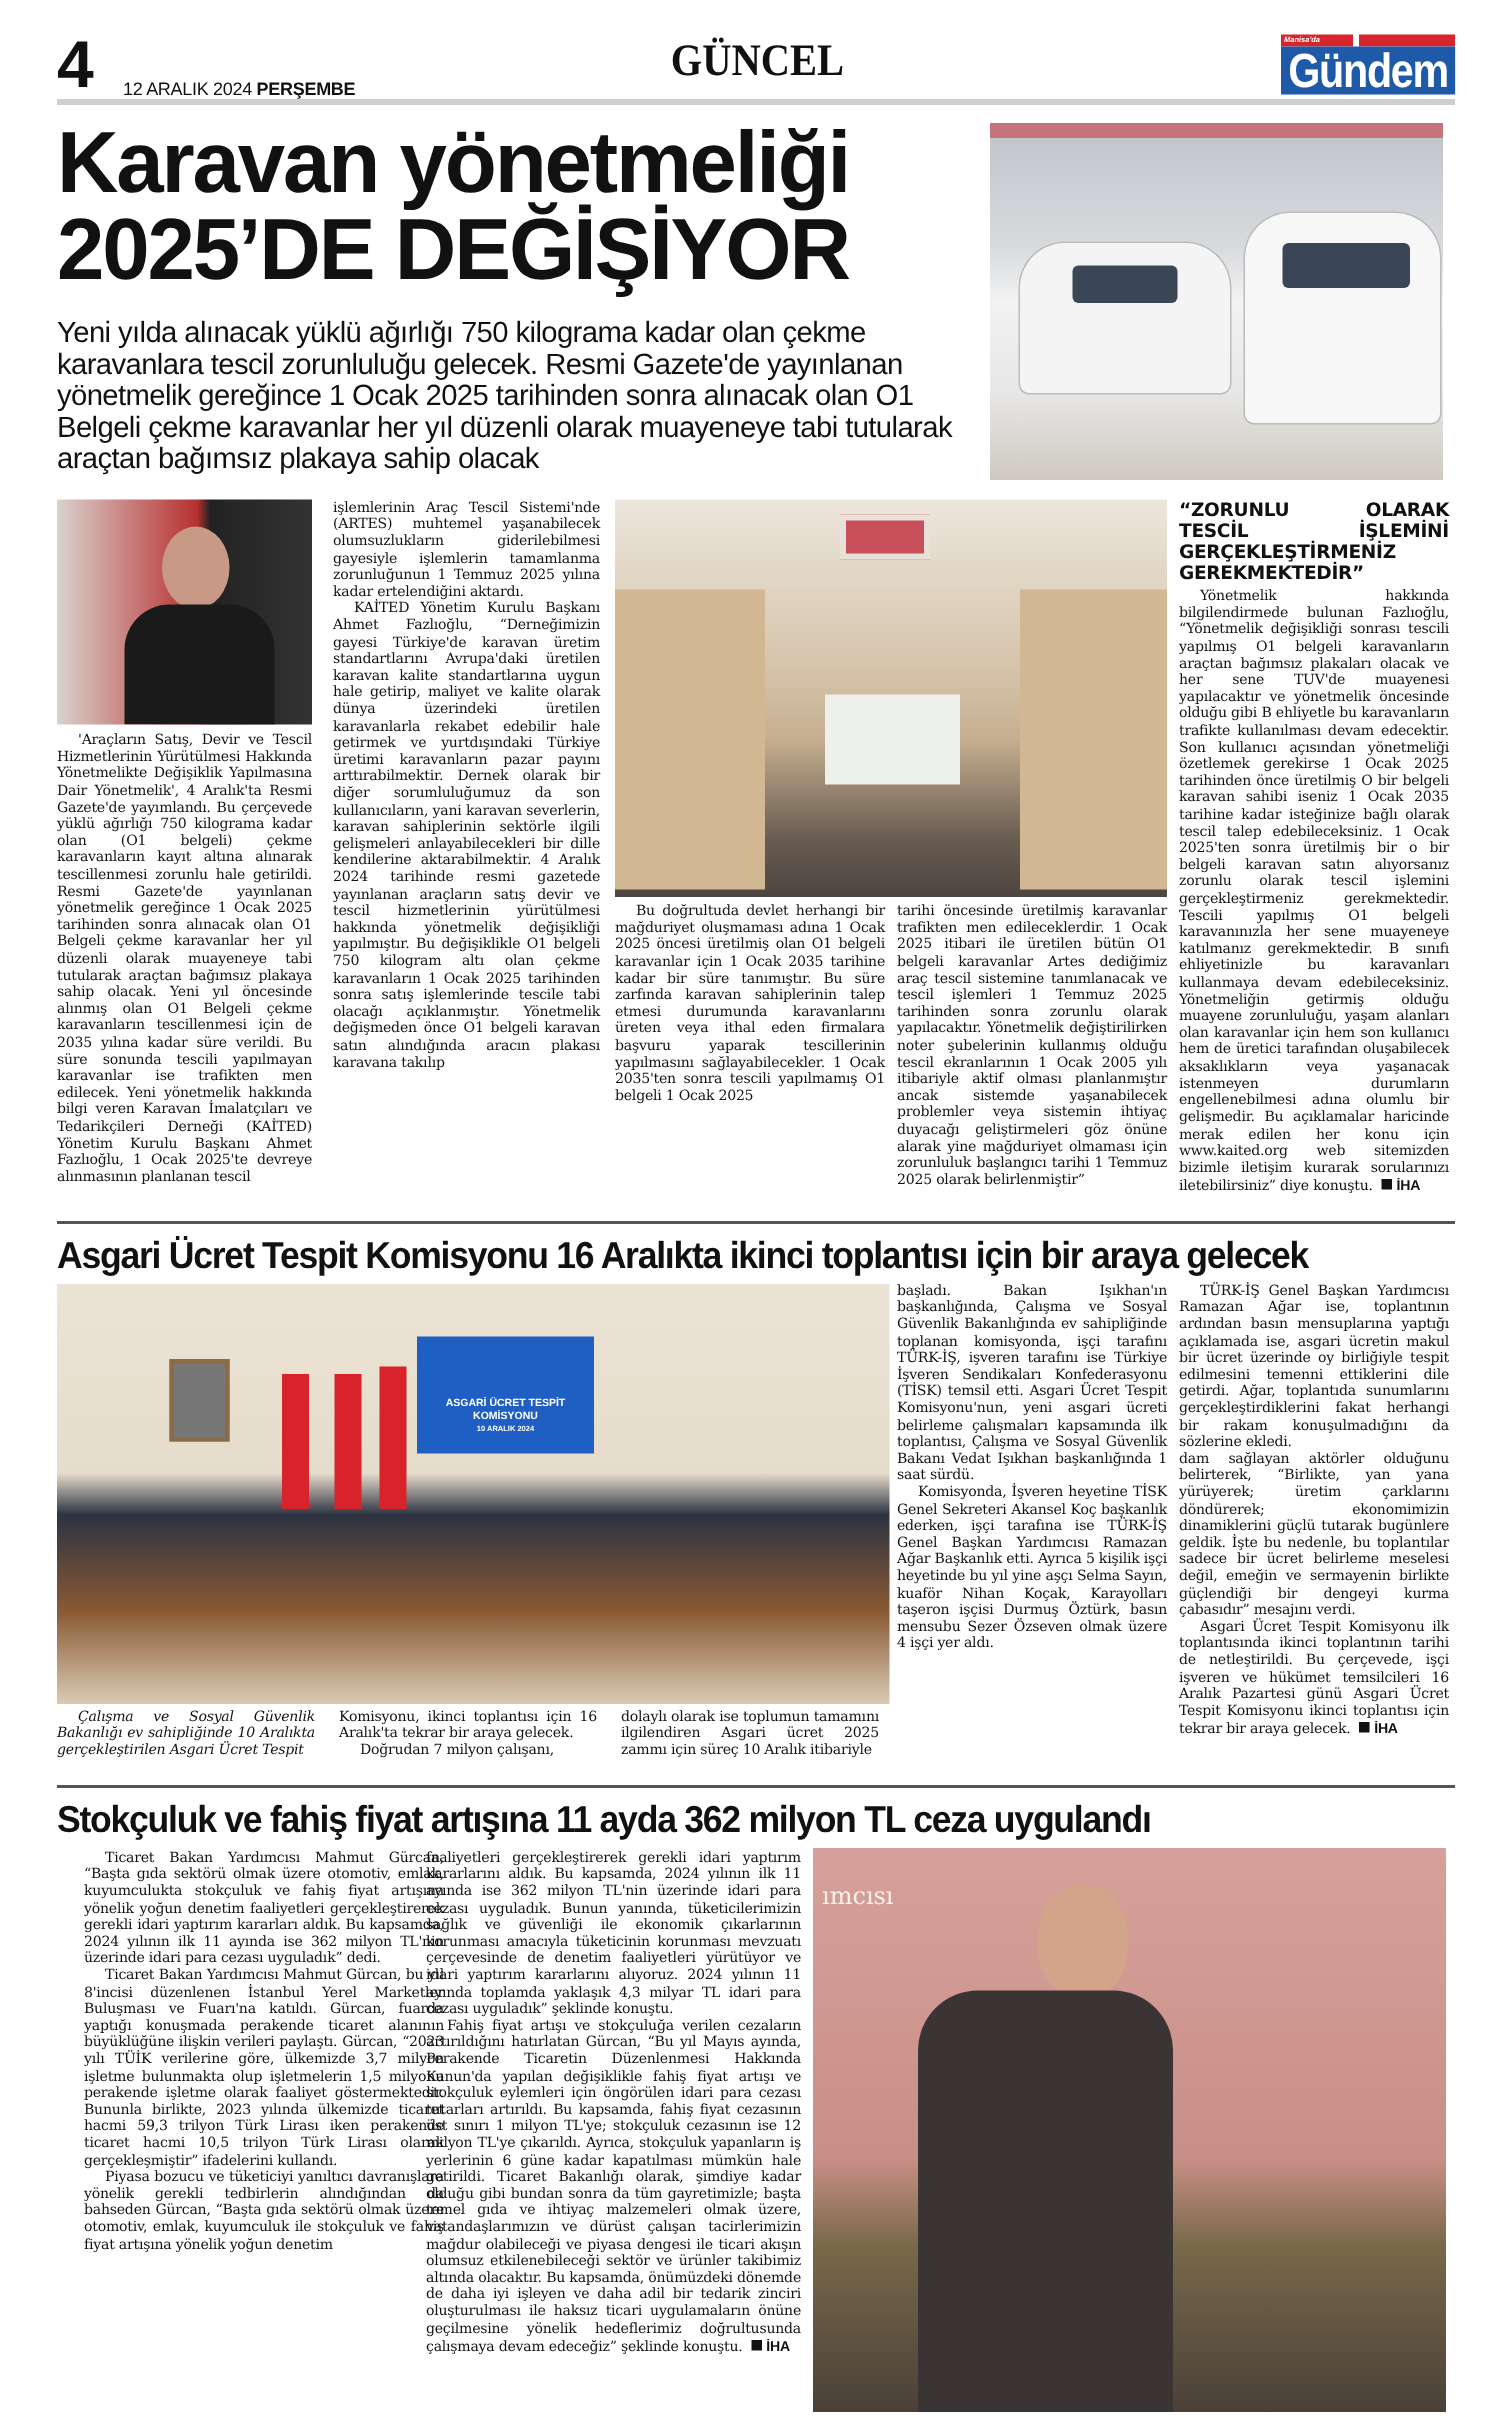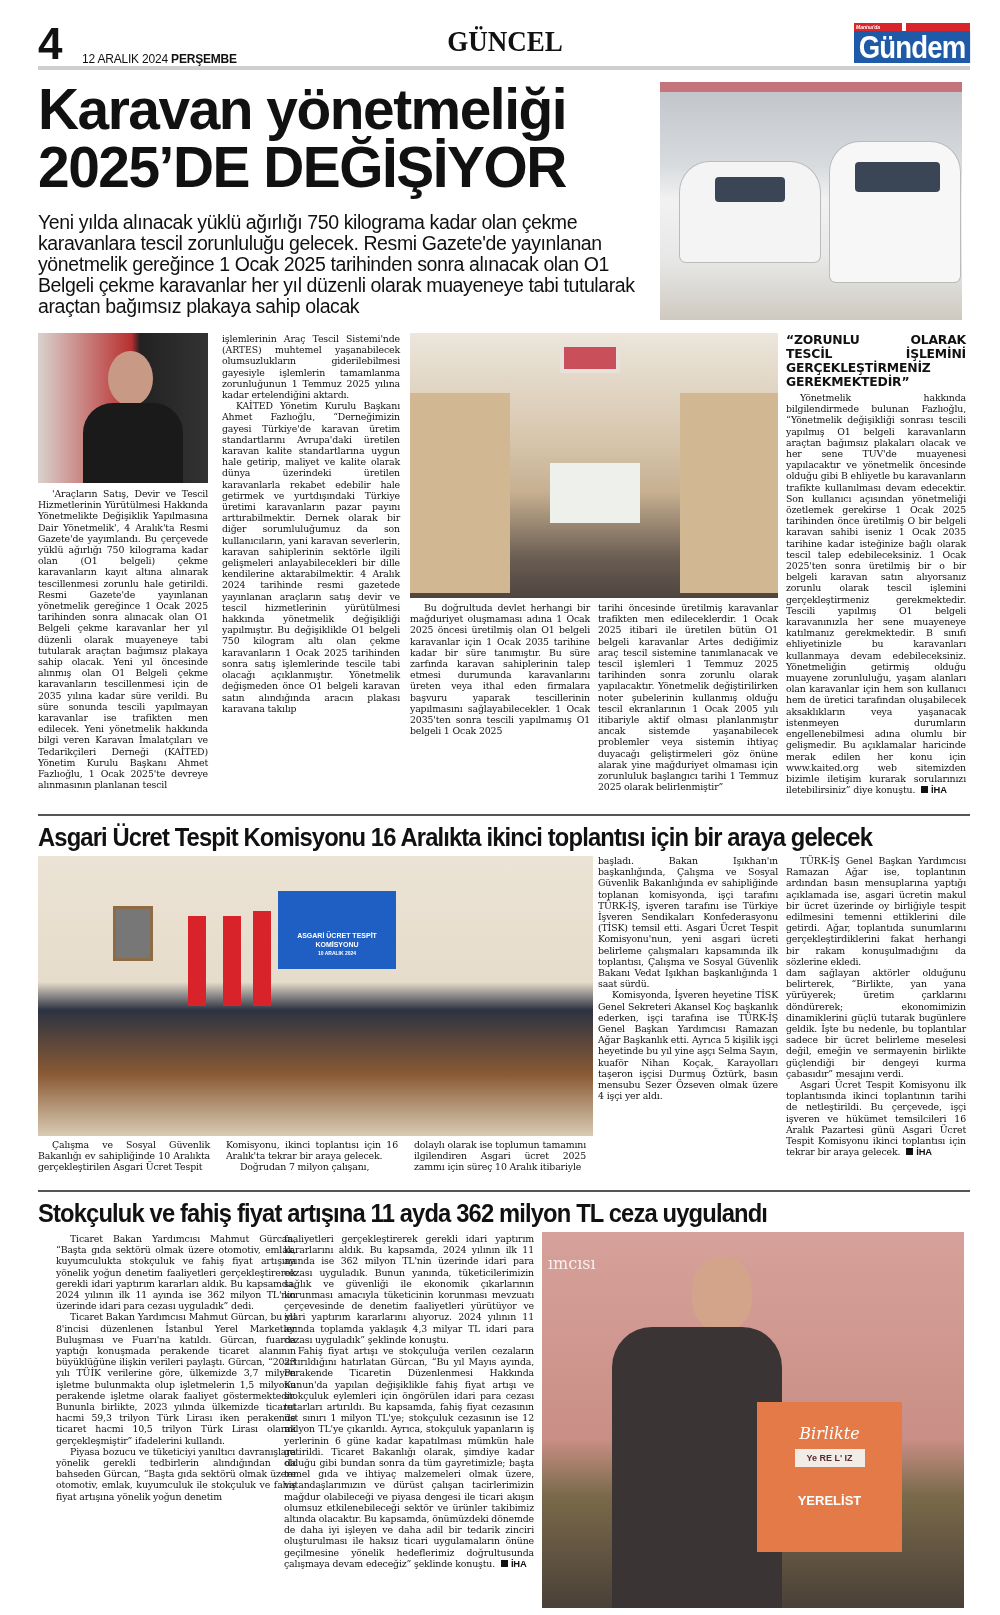--- a/index.html
+++ b/index.html
@@ -111,21 +111,21 @@
   <div class="screen">
     <div>ASGARİ ÜCRET TESPİT KOMİSYONU</div>
     <div style="font-size:5px">10 ARALIK 2024</div>
   </div>
   <div style="position:absolute;left:150px;top:60px;width:18px;height:90px;background:#d8232a"></div>
   <div style="position:absolute;left:185px;top:60px;width:18px;height:90px;background:#d8232a"></div>
   <div style="position:absolute;left:215px;top:55px;width:18px;height:95px;background:#d8232a"></div>
   <div style="position:absolute;left:75px;top:50px;width:40px;height:55px;border:3px solid #8d6b45;background:#777"></div>
 </div>
 
-<div class="abs col" style="left:38px;top:1139px;width:172px;">
+<div class="abs col" style="left:38px;top:1139px;width:172px;font-style:italic;">
   <p>Çalışma ve Sosyal Güvenlik Bakanlığı ev sahipliğinde 10 Aralıkta gerçekleştirilen Asgari Ücret Tespit</p>
 </div>
 <div class="abs col" style="left:226px;top:1139px;width:172px;">
   <p style="text-indent:0">Komisyonu, ikinci toplantısı için 16 Aralık'ta tekrar bir araya gelecek.</p>
   <p>Doğrudan 7 milyon çalışanı,</p>
 </div>
 <div class="abs col" style="left:414px;top:1139px;width:172px;">
   <p style="text-indent:0">dolaylı olarak ise toplumun tamamını ilgilendiren Asgari ücret 2025 zammı için süreç 10 Aralık itibariyle</p>
 </div>
 <div class="abs col" style="left:598px;top:855px;width:180px;">
@@ -149,18 +149,13 @@
 </div>
 <div class="abs col" style="left:284px;top:1233px;width:250px;">
   <p style="text-indent:0">faaliyetleri gerçekleştirerek gerekli idari yaptırım kararlarını aldık. Bu kapsamda, 2024 yılının ilk 11 ayında ise 362 milyon TL'nin üzerinde idari para cezası uyguladık. Bunun yanında, tüketicilerimizin sağlık ve güvenliği ile ekonomik çıkarlarının korunması amacıyla tüketicinin korunması mevzuatı çerçevesinde de denetim faaliyetleri yürütüyor ve idari yaptırım kararlarını alıyoruz. 2024 yılının 11 ayında toplamda yaklaşık 4,3 milyar TL idari para cezası uyguladık” şeklinde konuştu.</p>
   <p><span>Fahiş fiyat artışı ve stokçuluğa verilen cezaların artırıldığını hatırlatan Gürcan, “Bu yıl Mayıs ayında, Perakende Ticaretin Düzenlenmesi Hakkında Kanun'da yapılan değişiklikle fahiş fiyat artışı ve stokçuluk eylemleri için öngörülen idari para cezası tutarları artırıldı. Bu kapsamda, fahiş fiyat cezasının üst sınırı 1 milyon TL'ye; stokçuluk cezasının ise 12 milyon TL'ye çıkarıldı. Ayrıca, stokçuluk yapanların iş yerlerinin 6 güne kadar kapatılması mümkün hale getirildi. Ticaret Bakanlığı olarak, şimdiye kadar olduğu gibi bundan sonra da tüm gayretimizle; başta temel gıda ve ihtiyaç malzemeleri olmak üzere, vatandaşlarımızın ve dürüst çalışan tacirlerimizin mağdur olabileceği ve piyasa dengesi ile ticari akışın olumsuz etkilenebileceği sektör ve ürünler takibimiz altında olacaktır. Bu kapsamda, önümüzdeki dönemde de daha iyi işleyen ve daha adil bir tedarik zinciri oluşturulması ile haksız ticari uygulamaların önüne geçilmesine yönelik hedeflerimiz doğrultusunda çalışmaya devam edeceğiz” şeklinde konuştu.</span> <span class="iha">İHA</span></p>
 </div>
 
 <div class="abs photo photo-speaker">
   <div class="bg-word">ımcısı</div>
   <div style="position:absolute;left:150px;top:25px;width:60px;height:75px;background:#d4a48a;border-radius:45%"></div>
   <div style="position:absolute;left:70px;top:95px;width:170px;height:283px;background:#3a3434;border-radius:40px 40px 0 0"></div>
-  <div class="podium">
-    <div class="script">Birlikte</div>
-    <div class="sign">Ye RE L' IZ</div>
-    <div class="brand">YERELİST</div>
-  </div>
 </div>
 
 </body></html>

